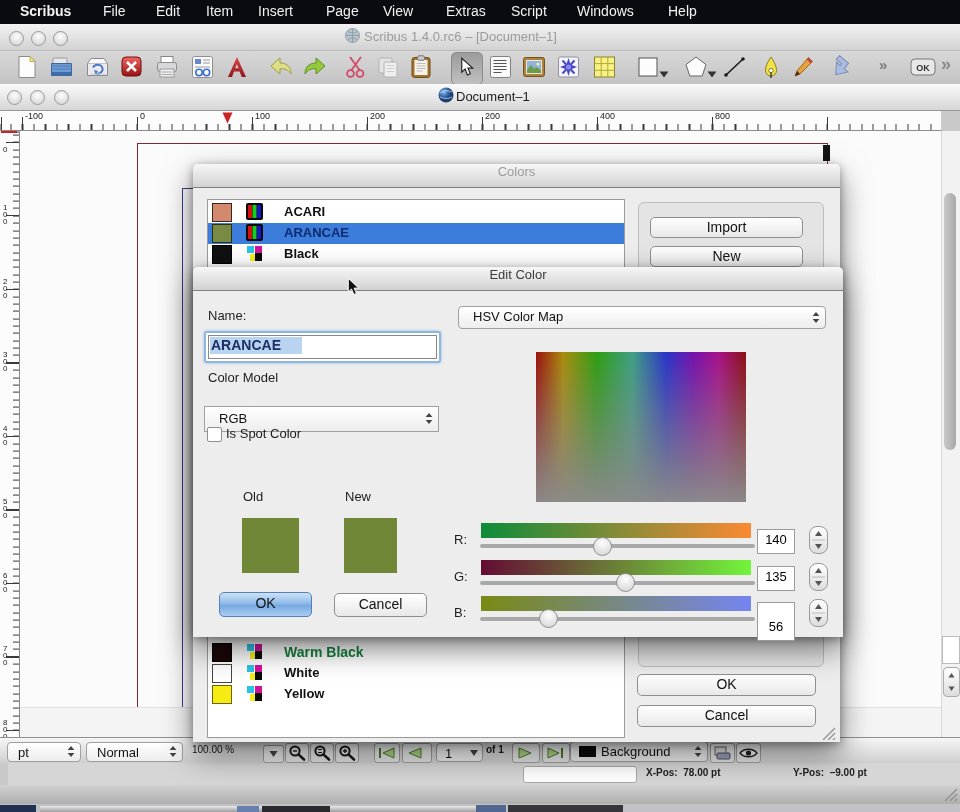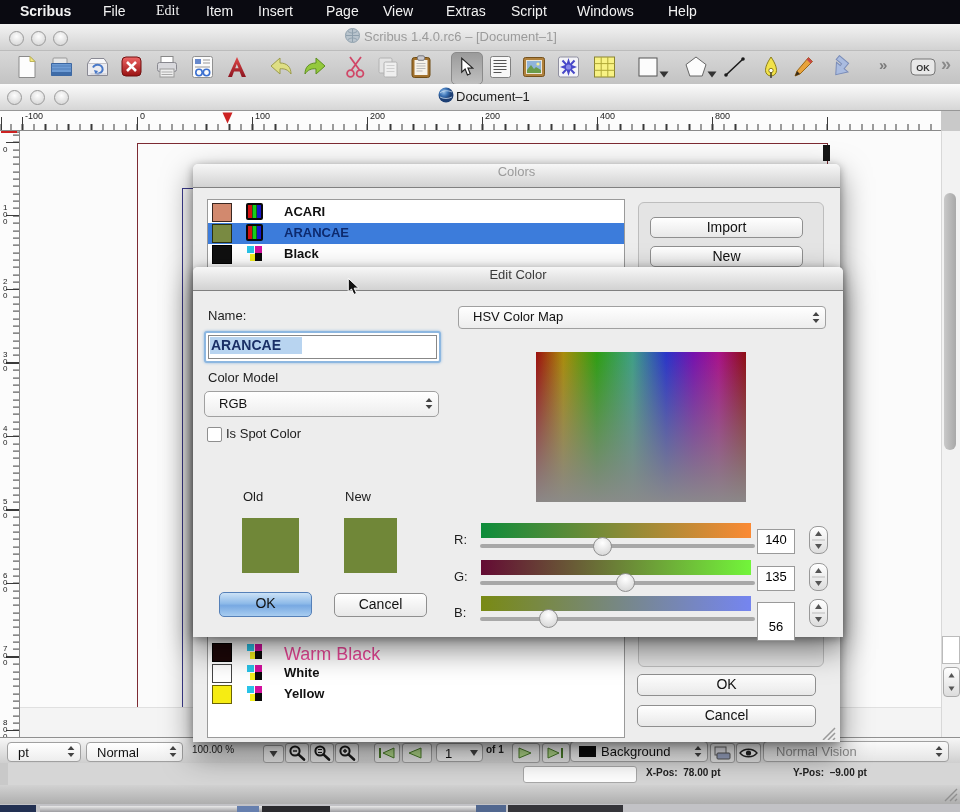--- a/index.html
+++ b/index.html
@@ -34,21 +34,21 @@
 .sbtn{position:absolute;background:linear-gradient(#ffffff,#e3e3e3);border:1px solid #a0a0a0;border-radius:3px;}
 
 .dialog{position:absolute;background:#ededed;border-radius:5px 5px 0 0;box-shadow:0 12px 30px rgba(0,0,0,.5),0 2px 8px rgba(0,0,0,.35);}
 .dlgtitle{position:absolute;left:0;top:0;right:0;height:23px;background:linear-gradient(#f7f7f7,#d2d2d2);border-bottom:1px solid #808080;border-radius:5px 5px 0 0;text-align:center;font-size:13px;}
 .btn{position:absolute;background:linear-gradient(#ffffff,#e8e8e8);border:1px solid #8f8f8f;border-radius:5px;text-align:center;font-size:14px;color:#111;}
 </style></head><body>
 
 <div id="menubar" class="abs">
 <span style="left:20px;font-weight:bold;">Scribus</span>
 <span style="left:103px;">File</span>
-<span style="left:156px;font-family:Liberation Serif, serif;">Edit</span>
+<span style="left:156px;">Edit</span>
 <span style="left:206px;">Item</span>
 <span style="left:258px;">Insert</span>
 <span style="left:326px;">Page</span>
 <span style="left:383px;">View</span>
 <span style="left:446px;">Extras</span>
 <span style="left:511px;">Script</span>
 <span style="left:577px;">Windows</span>
 <span style="left:668px;">Help</span>
 </div>
 
@@ -352,27 +352,20 @@
       <div class="abs" style="left:8px;top:4px;width:17px;height:11px;background:#0c0c0c;"></div>
     </div>
  <div class="sbtn" style="left:710px;top:5px;width:23px;height:18px;"><svg width="23" height="18">
         <rect x="4" y="3" width="11" height="8" fill="#e8e8ee" stroke="#666"></rect>
         <rect x="6" y="9" width="13" height="6" rx="1" fill="#9aa4c2" stroke="#555"></rect>
       </svg></div>
  <div class="sbtn" style="left:736px;top:5px;width:23px;height:18px;"><svg width="23" height="18">
         <path d="M3 9 C7 4 16 4 20 9 C16 14 7 14 3 9 Z" fill="#fff" stroke="#222" stroke-width="1.3"></path>
         <circle cx="11.5" cy="9" r="2.6" fill="#222"></circle>
       </svg></div>
- <div class="combo" style="left:763px;top:3px;width:184px;height:19px;background:linear-gradient(#fafafa,#e5e5e5);">
-      <span class="cap" style="left:12px;color:#8d8d8d;">Normal Vision</span>
-      <svg style="position:absolute;right:5px;top:4px;" width="8" height="11" viewBox="0 0 8 11">
-        <path d="M4 0 L7.4 4 H0.6 Z" fill="#444"></path>
-        <path d="M4 11 L7.4 7 H0.6 Z" fill="#444"></path>
-      </svg>
-    </div>
 </div>
 
 <div id="bottombar" class="abs">
  <div class="abs" style="left:515px;top:3px;width:112px;height:15px;background:#fff;border:1px solid #a8a8a8;border-radius:3px;"></div>
  <div class="sb-txt" style="left:638px;top:4px;font-weight:bold;">X-Pos:&nbsp; 78.00 pt</div>
  <div class="sb-txt" style="left:785px;top:4px;font-weight:bold;">Y-Pos:&nbsp; –9.00 pt</div>
 </div>
 <div id="winbottom" class="abs">
     <svg class="abs" style="right:2px;top:3px;" width="16" height="15">
       <path d="M15 1 L3 13 M15 6 L8 13 M15 11 L13 13" stroke="#8f8f8f" stroke-width="1.4"></path>
@@ -424,21 +417,21 @@
    </div>
    <div class="abs" style="left:0;top:442px;width:416px;height:21px;">
      <div class="abs" style="left:4px;top:1px;width:18px;height:17px;background:#1c0708;border:1px solid #000;"></div>
      <svg class="abs" style="left:38px;top:1px;" width="17" height="17">
           <rect x="0" y="0" width="17" height="17" rx="2" fill="#fff"></rect>
           <rect x="1" y="1" width="7" height="7" fill="#29c3e8"></rect>
           <rect x="9" y="1" width="7" height="7" fill="#d2109e"></rect>
           <rect x="4" y="9" width="7" height="7" fill="#f2ee1c"></rect>
           <rect x="9" y="8" width="7" height="8" fill="#0a0a0a"></rect>
         </svg>
-     <div class="abs" style="left:76px;top:2px;font-size:18px;font-weight:normal;color:#ec4899;">Warm Black</div>
+     <div class="abs" style="left:76px;top:2px;font-size:14px;font-weight:bold;color:#15803d;">Warm Black</div>
    </div>
    <div class="abs" style="left:0;top:484px;width:416px;height:21px;">
      <div class="abs" style="left:4px;top:1px;width:18px;height:17px;background:#f6ec13;border:1px solid #6b6405;"></div>
      <svg class="abs" style="left:38px;top:1px;" width="17" height="17">
           <rect x="0" y="0" width="17" height="17" rx="2" fill="#fff"></rect>
           <rect x="1" y="1" width="7" height="7" fill="#29c3e8"></rect>
           <rect x="9" y="1" width="7" height="7" fill="#d2109e"></rect>
           <rect x="4" y="9" width="7" height="7" fill="#f2ee1c"></rect>
           <rect x="9" y="8" width="7" height="8" fill="#0a0a0a"></rect>
         </svg>
@@ -470,21 +463,21 @@
 <div id="editDlg" class="dialog" style="left:193px;top:267px;width:650px;height:370px;">
  <div class="dlgtitle" style="color:#3a3a3a;">Edit Color</div>
  <div class="abs" style="left:15px;top:41px;font-size:13px;color:#1d1d1d;">Name:</div>
 
  <div class="abs" style="left:11px;top:64px;width:233px;height:28px;border:2px solid #8db7e0;border-radius:3px;background:#fff;box-shadow:0 0 3px #8db7e0;">
    <div class="abs" style="left:2px;top:2px;right:2px;bottom:2px;border:1px solid #888;"></div>
    <div class="abs" style="left:4px;top:4px;width:92px;height:17px;background:#b8d4f0;"></div>
    <div class="abs" style="left:5px;top:4px;font-size:14px;font-weight:bold;color:#1a2f66;">ARANCAE</div>
  </div>
  <div class="abs" style="left:15px;top:103px;font-size:13px;color:#1d1d1d;">Color Model</div>
- <div class="combo" style="left:11px;top:124px;width:233px;height:24px;border-radius:5px;text-align:center;">
+ <div class="combo" style="left:11px;top:139px;width:233px;height:24px;border-radius:0;text-align:center;">
       <span class="cap" style="top:4px;left:14px;">RGB</span>
       <svg style="position:absolute;right:5px;top:6px;" width="8" height="11" viewBox="0 0 8 11">
         <path d="M4 0 L7.4 4 H0.6 Z" fill="#444"></path>
         <path d="M4 11 L7.4 7 H0.6 Z" fill="#444"></path>
       </svg>
     </div>
  <div class="abs" style="left:14px;top:160px;width:13px;height:13px;background:#fff;border:1px solid #8f8f8f;border-radius:2px;"></div>
  <div class="abs" style="left:33px;top:159px;font-size:13px;color:#1d1d1d;">Is Spot Color</div>
 
  <div class="combo" style="left:265px;top:39px;width:366px;height:21px;border-radius:4px;">

